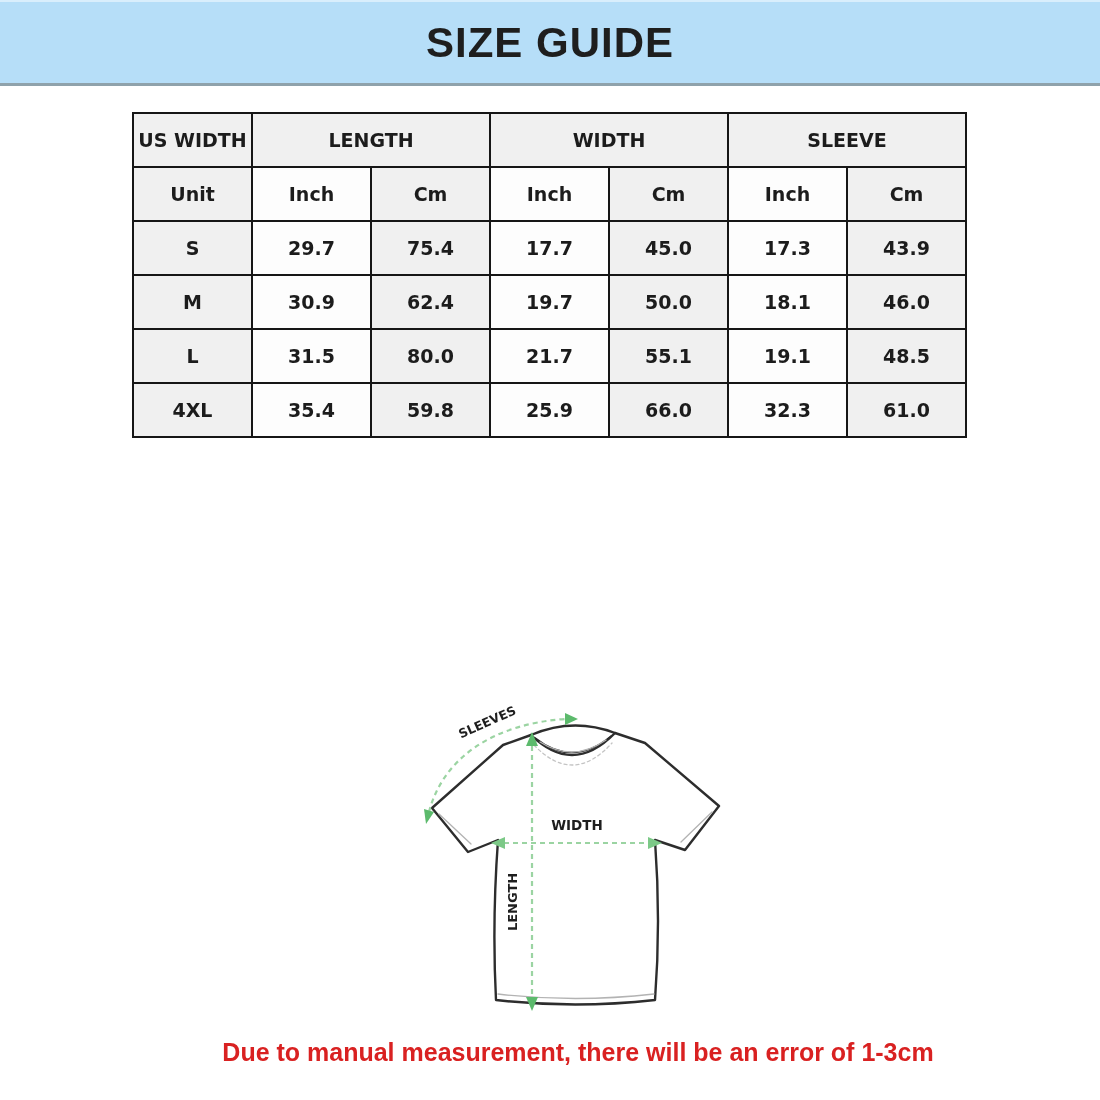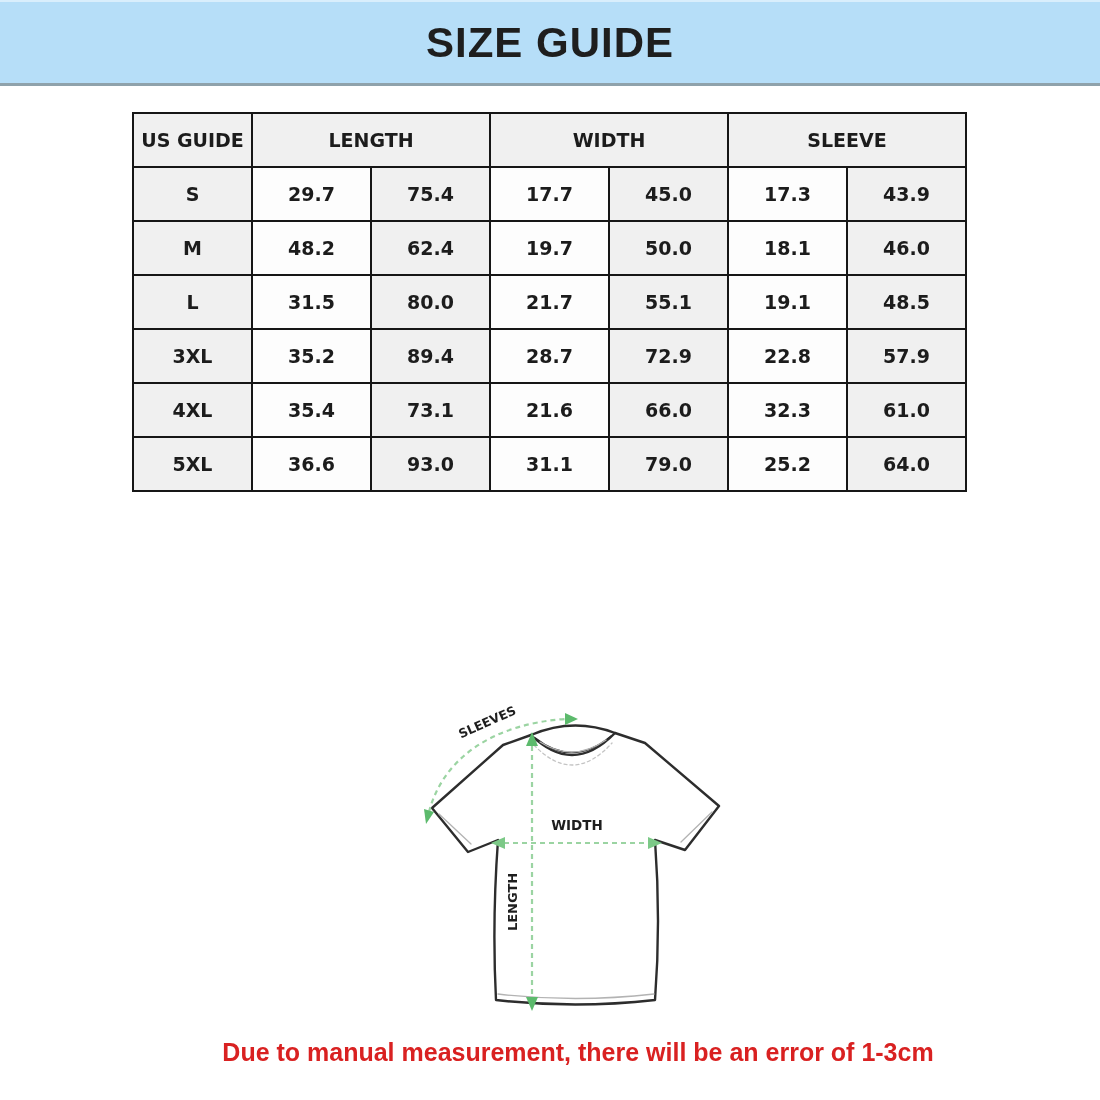--- a/index.html
+++ b/index.html
@@ -68,80 +68,71 @@
       <col>
         <col>
         <col>
         <col>
         <col>
         <col>
         <col>
     </colgroup>
     <thead>
       <tr>
-        <th class="shade">US GUIDE</th>
+        <th class="shade">US WIDTH</th>
         <th class="shade" colspan="2">LENGTH</th>
         <th class="shade" colspan="2">WIDTH</th>
         <th class="shade" colspan="2">SLEEVE</th>
+      </tr>
+      <tr>
+        <th class="shade">Unit</th>
+        <th>Inch</th>
+        <th class="shade">Cm</th>
+        <th>Inch</th>
+        <th class="shade">Cm</th>
+        <th>Inch</th>
+        <th class="shade">Cm</th>
       </tr>
     </thead>
     <tbody>
         <tr>
           <td class="shade">S</td>
           <td>29.7</td>
           <td class="shade">75.4</td>
           <td>17.7</td>
           <td class="shade">45.0</td>
           <td>17.3</td>
           <td class="shade">43.9</td>
         </tr>
         <tr>
           <td class="shade">M</td>
-          <td>48.2</td>
+          <td>30.9</td>
           <td class="shade">62.4</td>
           <td>19.7</td>
           <td class="shade">50.0</td>
           <td>18.1</td>
           <td class="shade">46.0</td>
         </tr>
         <tr>
           <td class="shade">L</td>
           <td>31.5</td>
           <td class="shade">80.0</td>
           <td>21.7</td>
           <td class="shade">55.1</td>
           <td>19.1</td>
           <td class="shade">48.5</td>
         </tr>
         <tr>
-          <td class="shade">3XL</td>
-          <td>35.2</td>
-          <td class="shade">89.4</td>
-          <td>28.7</td>
-          <td class="shade">72.9</td>
-          <td>22.8</td>
-          <td class="shade">57.9</td>
-        </tr>
-        <tr>
           <td class="shade">4XL</td>
           <td>35.4</td>
-          <td class="shade">73.1</td>
-          <td>21.6</td>
+          <td class="shade">59.8</td>
+          <td>25.9</td>
           <td class="shade">66.0</td>
           <td>32.3</td>
           <td class="shade">61.0</td>
-        </tr>
-        <tr>
-          <td class="shade">5XL</td>
-          <td>36.6</td>
-          <td class="shade">93.0</td>
-          <td>31.1</td>
-          <td class="shade">79.0</td>
-          <td>25.2</td>
-          <td class="shade">64.0</td>
         </tr>
       </tbody>
   </table>
 
   <div class="shirt-wrap">
     <svg width="335" height="315" viewBox="0 0 335 315">
 
       <g fill="none" stroke="#2d2d2d" stroke-width="2.4" stroke-linejoin="round" stroke-linecap="round">
         <path d="M126,33 L98,43 L27,106 L63,150 L93,138 Q87,220 91,298 Q170,307 250,298 Q256,220 250,138 L280,148 L314,104 L240,41 L210,31"></path>
         <path d="M126,33 Q168,15 210,31"></path>

